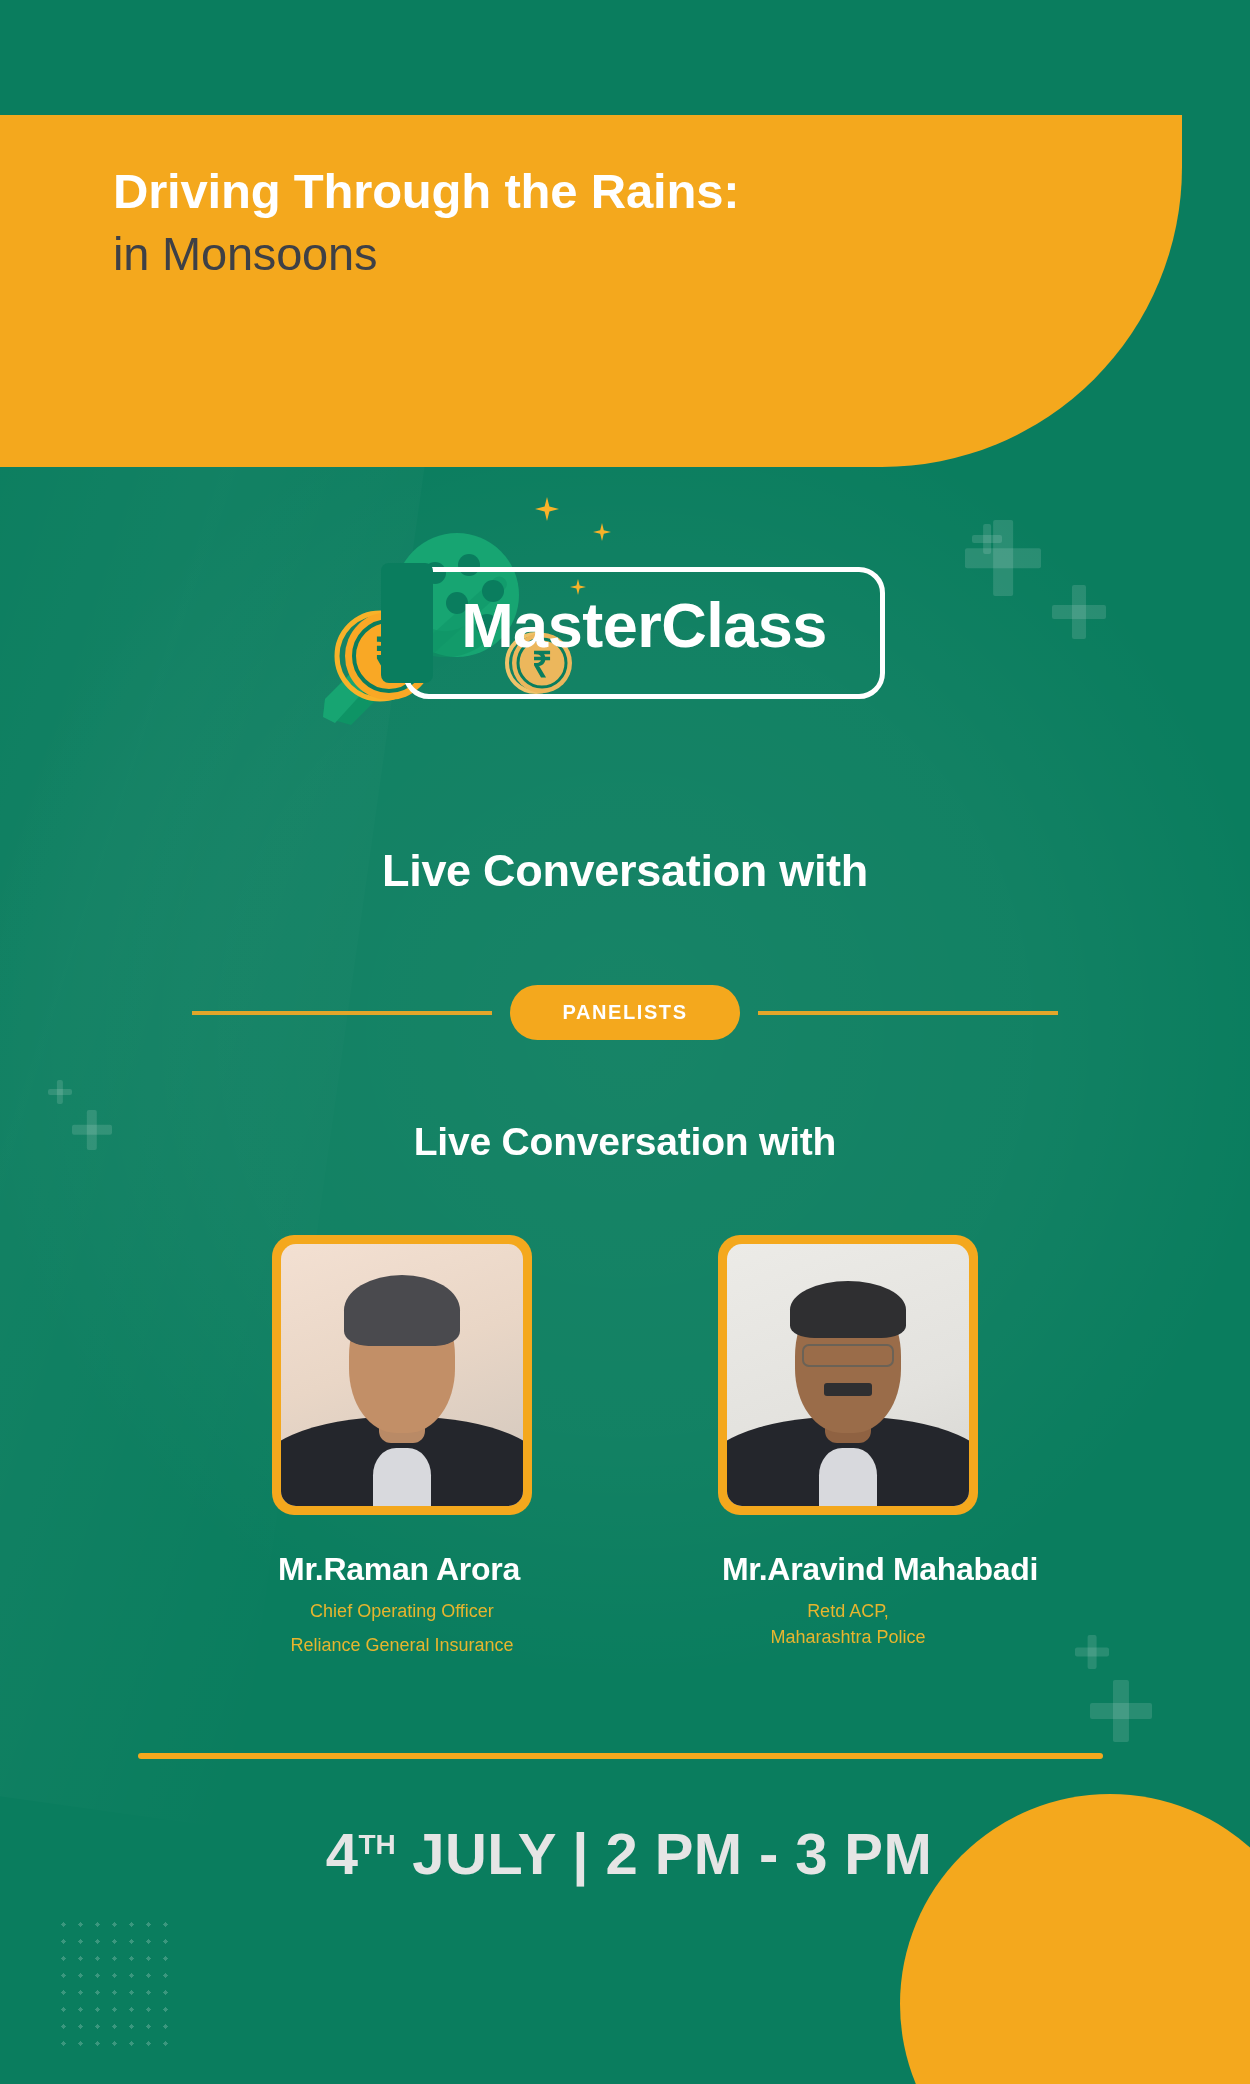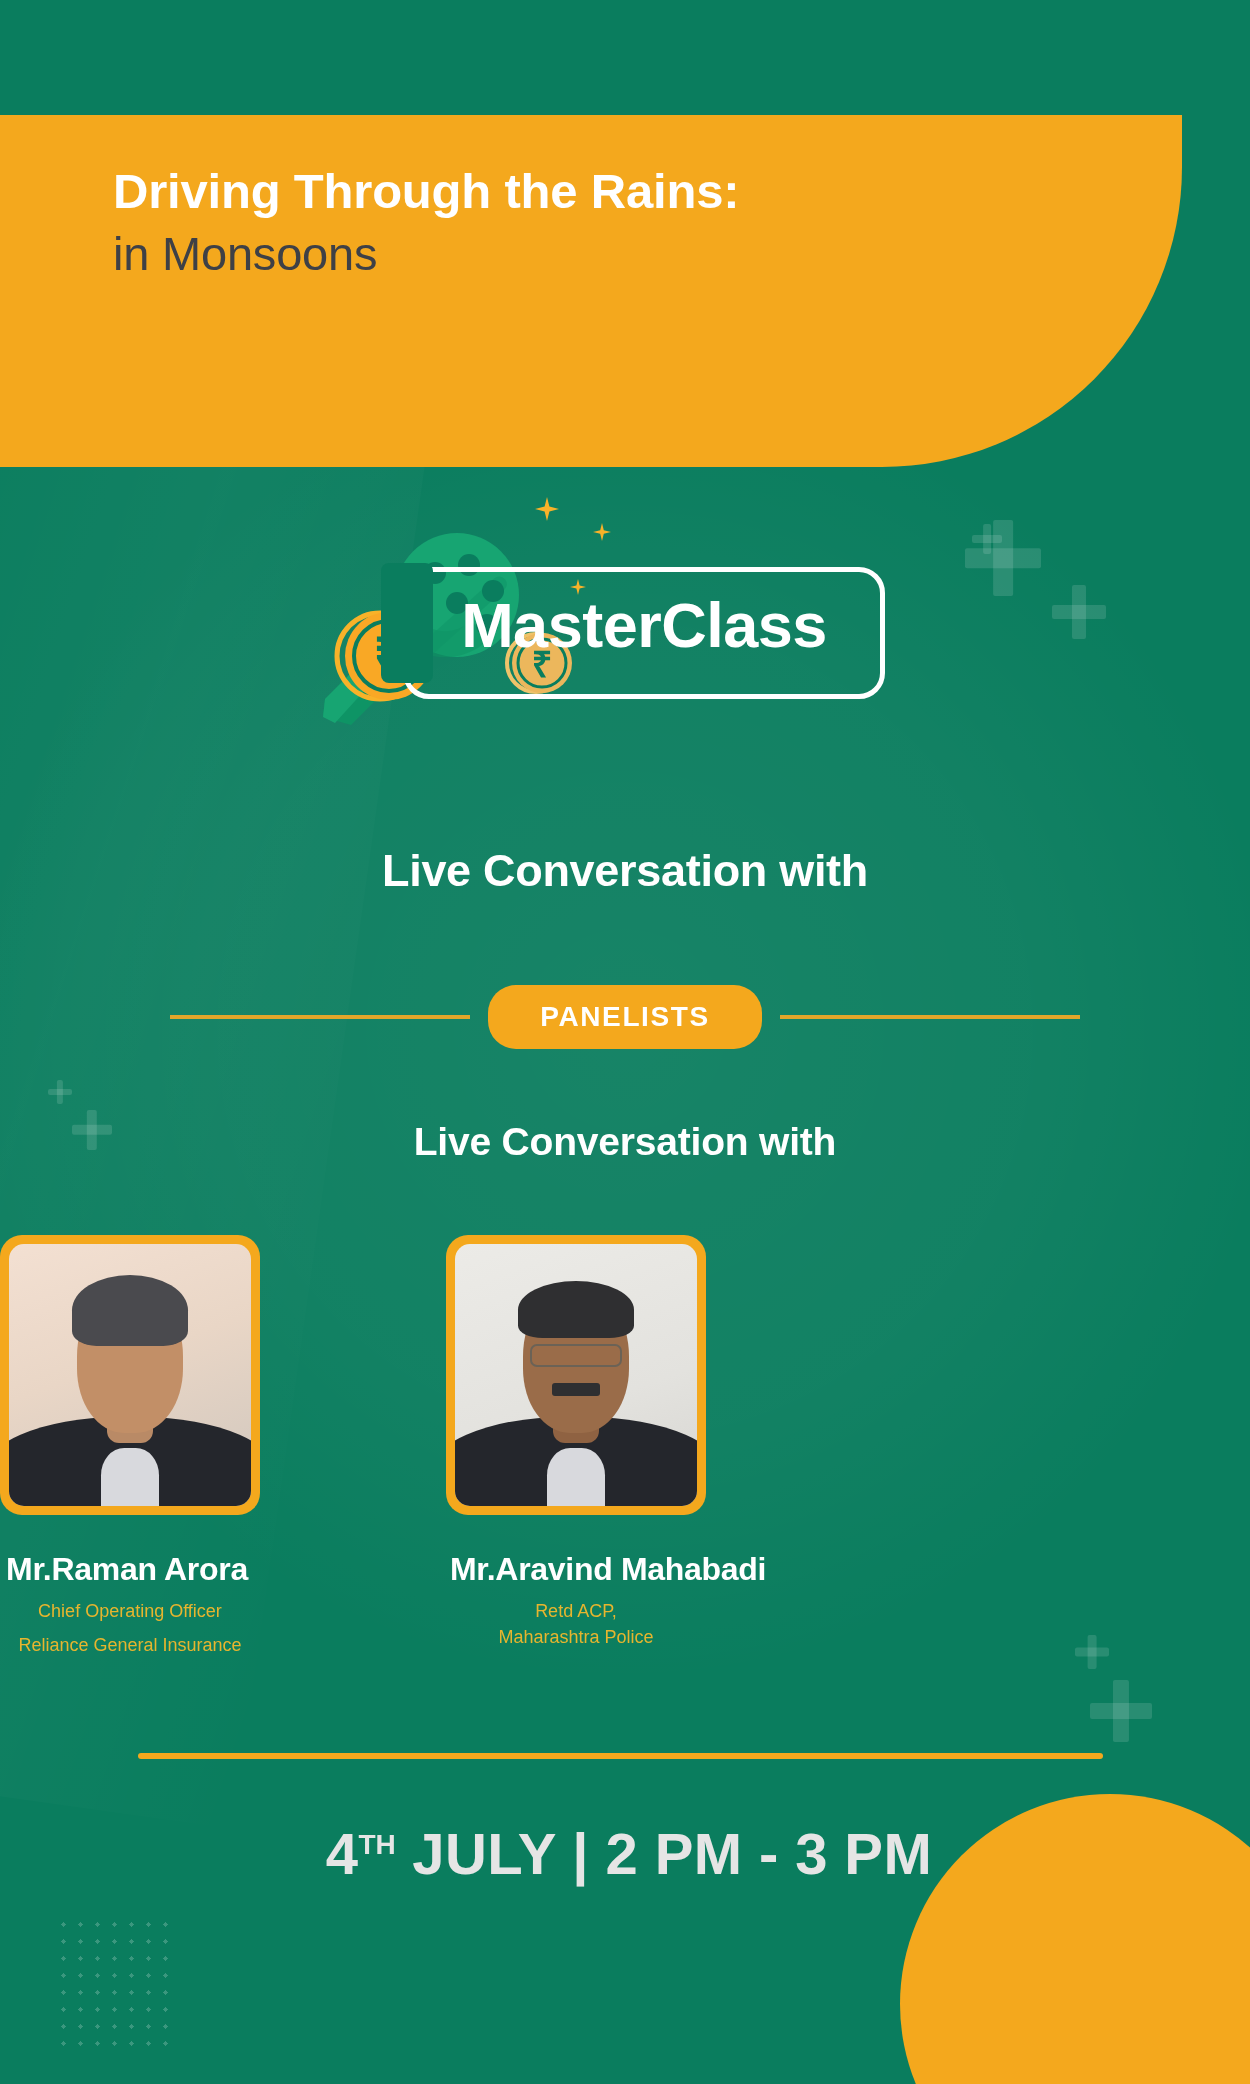--- a/index.html
+++ b/index.html
@@ -84,34 +84,34 @@
     letter-spacing:-.3px;
   }
   .panel-row{
     position:absolute; left:0; right:0; top:985px;
     display:flex; align-items:center; justify-content:center;
   }
   .rule-g{ height:4px; background:#E2A62A; width:300px; }
   .panel-pill{
     margin:0 18px;
     background:#F4A81D; color:#ffffff;
-    font-size:28px; font-weight:bold; letter-spacing:1.6px;
+    font-size:20px; font-weight:bold; letter-spacing:1.6px;
     padding:16px 52px; border-radius:28px;
     white-space:nowrap;
   }
   .h-live2{
     position:absolute; left:0; right:0; top:1120px;
     text-align:center; font-size:39px; font-weight:bold; color:#ffffff;
     letter-spacing:-.2px;
   }
 
   
   .panelists{
     position:absolute; left:0; right:0; top:1235px;
-    display:flex; gap:186px;
+    display:flex; justify-content:center; gap:186px;
   }
   .p-card{ width:260px; text-align:center; }
   .p-frame{
     width:260px; height:280px;
     background:#F4A81D; border-radius:22px;
     padding:9px; margin:0 auto;
   }
   .p-photo{
     width:100%; height:100%; border-radius:15px; overflow:hidden;
     position:relative;

